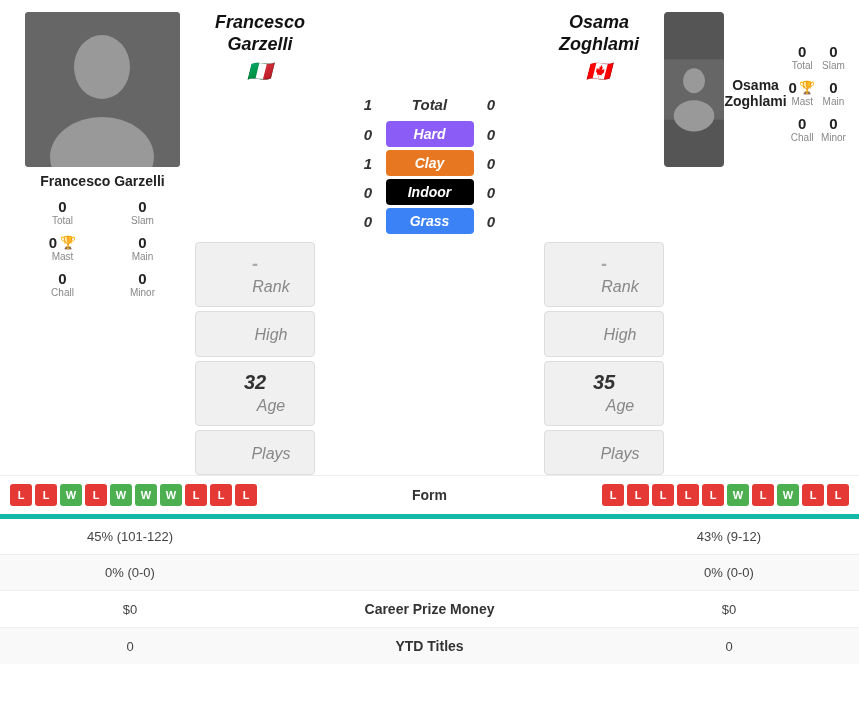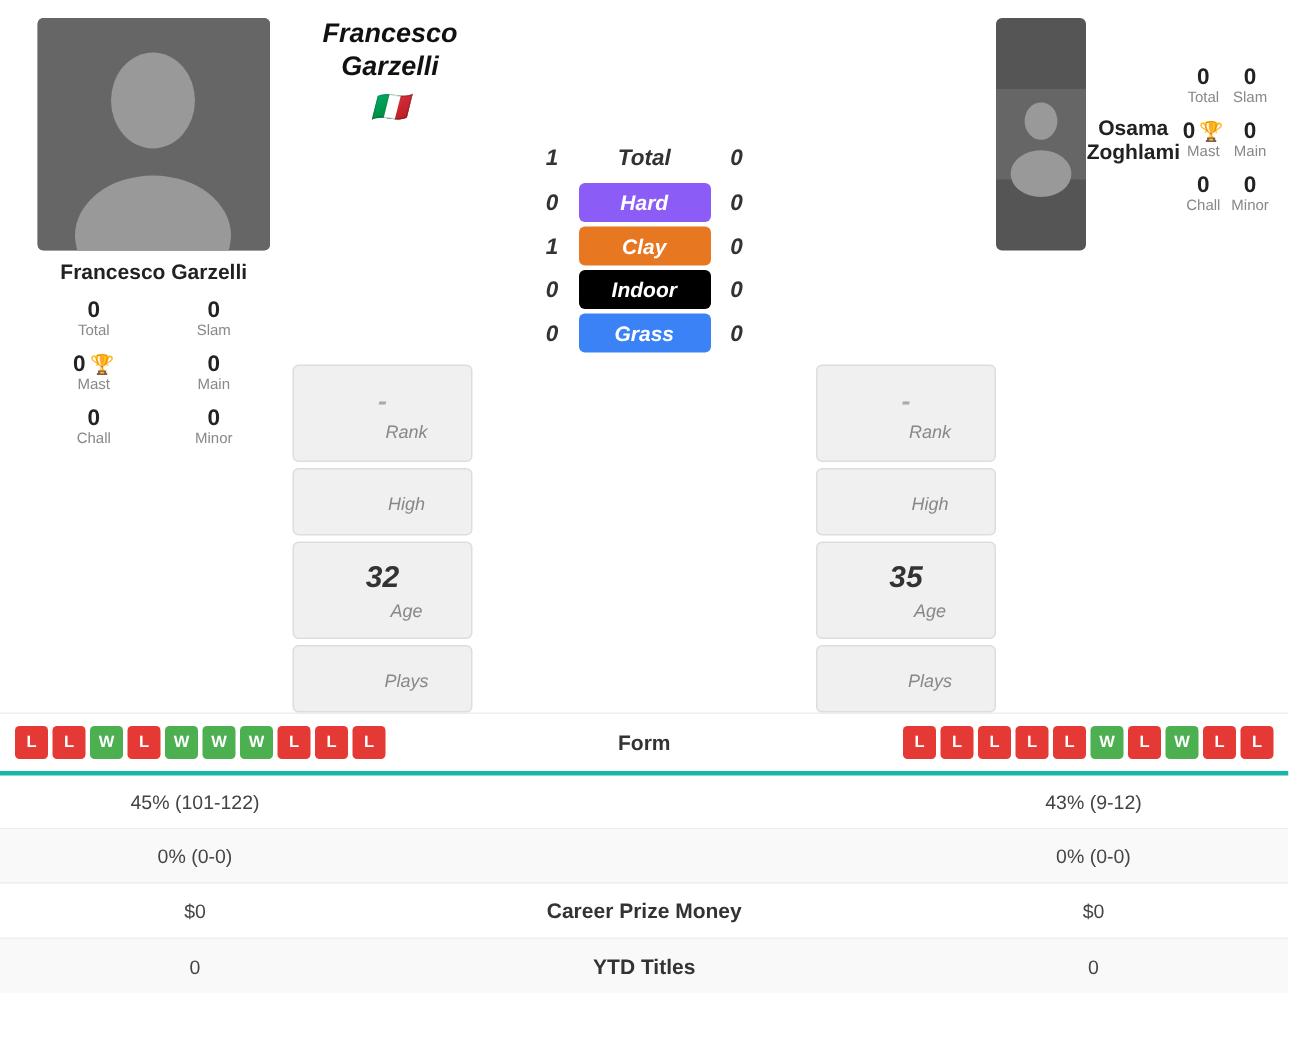--- a/index.html
+++ b/index.html
@@ -80,21 +80,21 @@
     .form-label {
       font-size: 14px;
       font-weight: bold;
       color: #333;
       text-align: center;
       min-width: 60px;
     }
 
     
     .bottom-stats {
-      border-top: 3px solid #14b8a6;
+      border-top: 5px solid #14b8a6;
     }
 
     .bottom-row {
       display: flex;
       align-items: center;
       justify-content: space-between;
       padding: 10px 15px;
       border-bottom: 1px solid #eee;
     }
 
@@ -244,21 +244,21 @@
       min-height: 65px;
     }
 
     .pi-val {
       font-size: 20px;
       font-weight: bold;
       color: #333;
     }
 
     .pi-lbl {
-      font-size: 12px;
+      font-size: 16px;
       color: #888;
       margin-top: 3px;
       margin-left: 32px;
     }
 
     .pi-dash {
       font-size: 18px;
       color: #aaa;
       font-weight: bold;
     }
@@ -348,20 +348,24 @@
       </div>
     </div>
 
     <div class="center-col">
 
       <div class="names-flags-row">
         <div class="nf-item">
           <span class="nf-name">Francesco<br>Garzelli</span>
           <span class="nf-flag">🇮🇹</span>
         </div>
+        <div class="nf-item">
+          <span class="nf-name">Osama<br>Zoghlami</span>
+          <span class="nf-flag">🇨🇦</span>
+        </div>
       </div>
 
       <div class="score-rows">
 
         <div class="sr-row">
           <span class="sr-left">1</span>
           <span class="sr-badge" style="background:transparent;color:#333;font-size:15px;">Total</span>
           <span class="sr-right">0</span>
         </div>
 

